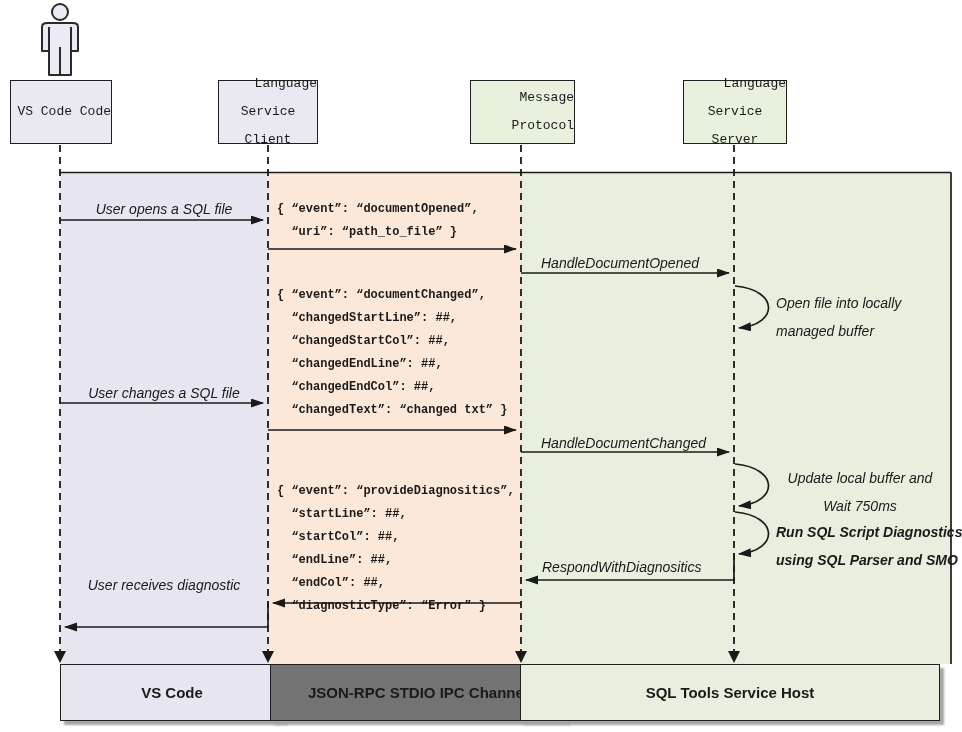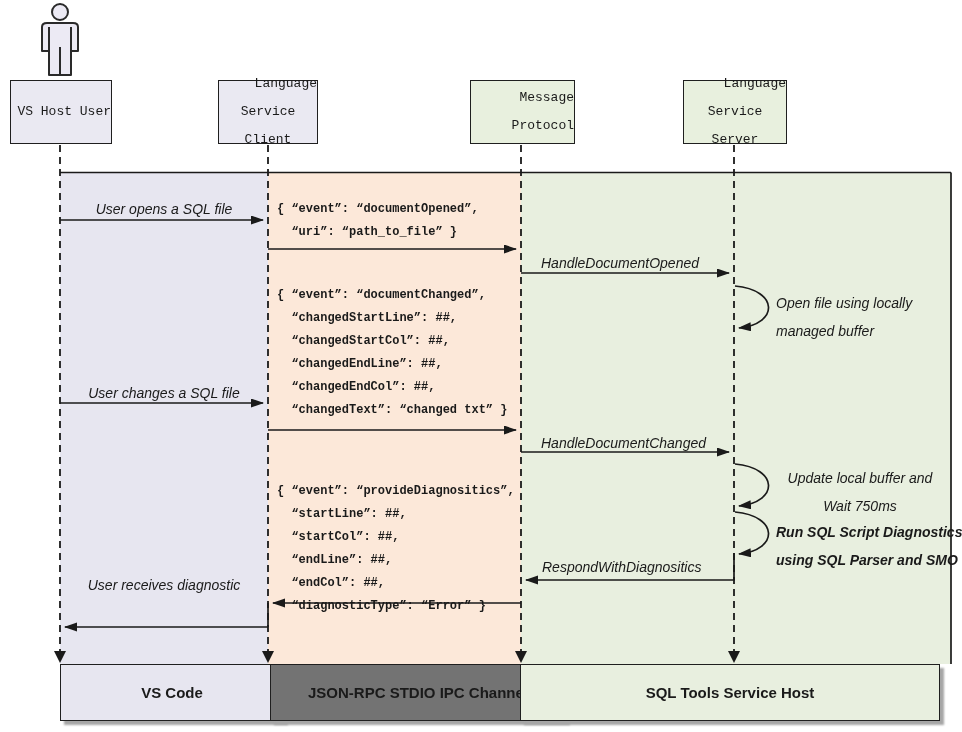--- a/index.html
+++ b/index.html
@@ -72,21 +72,21 @@
 
   <svg class="layer" width="46" height="78" viewBox="0 0 46 78" style="left:37px;top:2px;">
     <circle cx="23" cy="10" r="8" fill="#eceaf4" stroke="#2a2a2a" stroke-width="2"></circle>
     <path d="M10,21 L36,21 Q41,21 41,25 L41,49 L34,49 L34,73 L12,73 L12,49 L5,49 L5,25 Q5,21 10,21 Z" fill="#eceaf4" stroke="#2a2a2a" stroke-width="2" stroke-linejoin="round"></path>
     <line x1="12" y1="25" x2="12" y2="49" stroke="#2a2a2a" stroke-width="2"></line>
     <line x1="34" y1="25" x2="34" y2="49" stroke="#2a2a2a" stroke-width="2"></line>
     <line x1="23" y1="45" x2="23" y2="73" stroke="#2a2a2a" stroke-width="2"></line>
   </svg>
 
   <div class="hbox" style="left: 10px; width: 102px; background-color: rgb(234, 233, 242);">
-    <span>VS Host User</span>
+    <span>VS Code Code</span>
   </div>
   <div class="hbox" style="left: 218px; width: 100px; background-color: rgb(234, 233, 242);">
     <span>Language</span>
     <span>Service Client</span>
   </div>
   <div class="hbox" style="left: 470px; width: 105px; background-color: rgb(232, 240, 222);">
     <span>Message</span>
     <span>Protocol</span>
   </div>
   <div class="hbox" style="left: 683px; width: 104px; background-color: rgb(232, 240, 222);">
@@ -97,21 +97,21 @@
   <div class="lbl center" style="left:70px;top:201px;width:188px;">User opens a SQL file</div>
   <div class="lbl center" style="left:70px;top:385px;width:188px;">User changes a SQL file</div>
   <div class="note center" style="left:70px;top:571px;width:188px;">
     <div>User receives diagnostic</div>
   </div>
   <div class="lbl" style="left:541px;top:255px;">HandleDocumentOpened</div>
   <div class="lbl" style="left:541px;top:435px;">HandleDocumentChanged</div>
   <div class="lbl" style="left:542px;top:559px;">RespondWithDiagnositics</div>
 
   <div class="note" style="left:776px;top:289px;">
-    <div>Open file using locally</div>
+    <div>Open file into locally</div>
     <div>managed buffer</div>
   </div>
   <div class="note center" style="left:772px;top:464px;width:176px;">
     <div>Update local buffer and</div>
     <div>Wait 750ms</div>
   </div>
   <div class="note" style="left:776px;top:518px;font-weight:bold;">
     <div>Run SQL Script Diagnostics</div>
     <div>using SQL Parser and SMO</div>
   </div>

